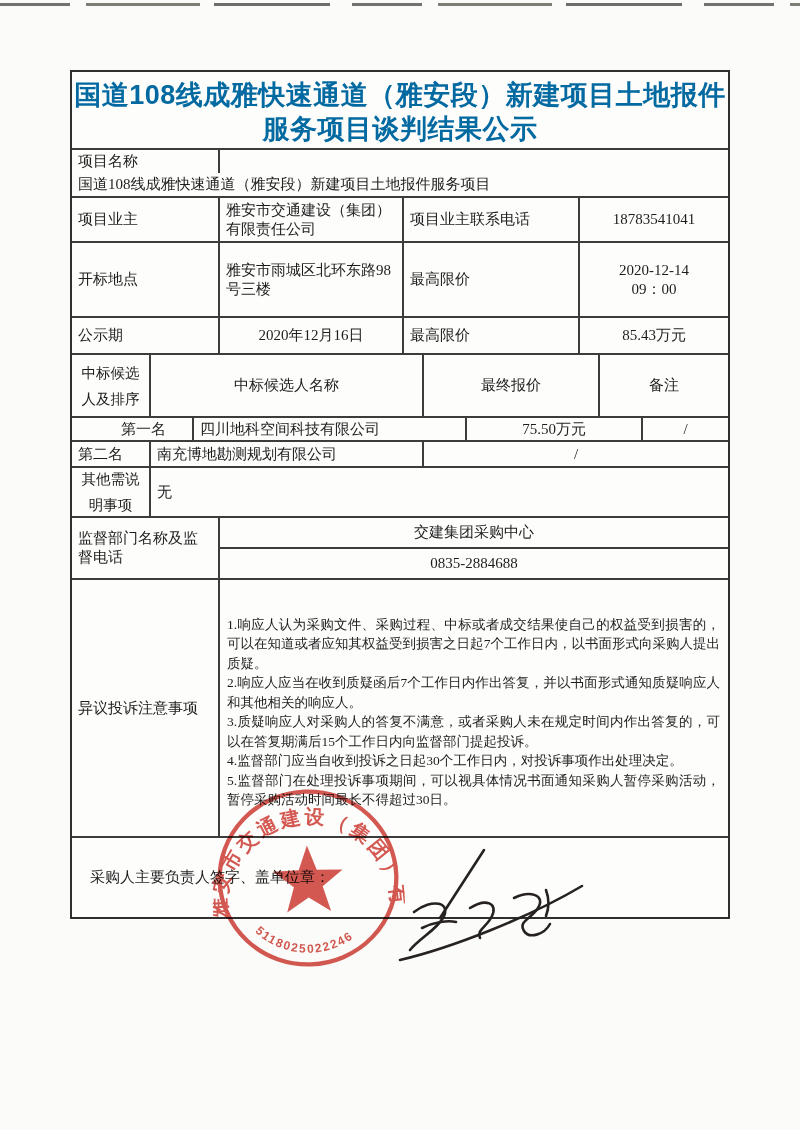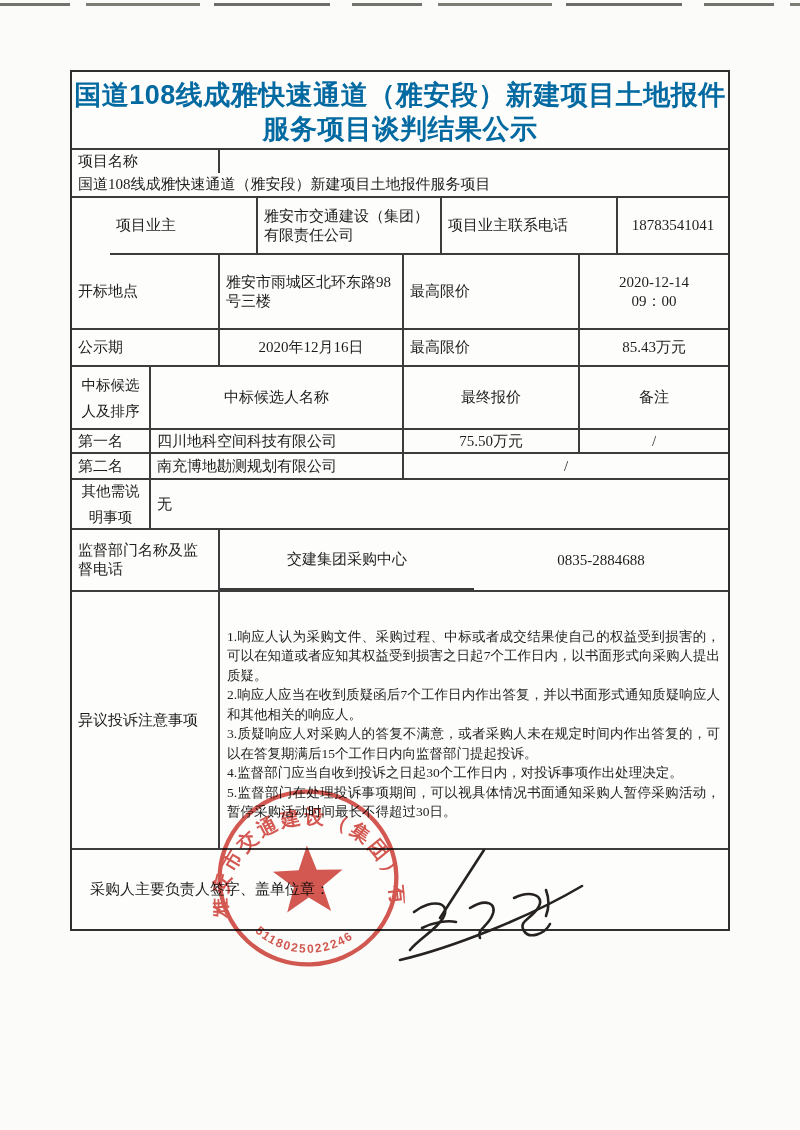--- a/index.html
+++ b/index.html
@@ -19,28 +19,28 @@
   .doc{
     position:absolute; left:70px; top:70px; width:660px;
     border:2px solid #2f2f2f; background:#fdfdfc;
   }
   .row{ display:flex; border-bottom:2px solid #3c3c3c; }
   .row:last-child{ border-bottom:none;margin-left:12px; }
   .c{ border-right:2px solid #3c3c3c; display:flex; align-items:center; padding:2px 6px; font-size:15px; line-height:19px; }
   .c:last-child{ border-right:none; }
   .center{ justify-content:center; text-align:center; }
   .w1{ width:148px; } .w2{ width:184px; } .w3{ width:176px; } .w4{ flex:1; }
-  .wn1{ width:79px; } .wn2{ width:253px; }
+  .wn1{ width:79px; } .wn2{ width:273px; }
   .r-title{ height:78px; display:block; text-align:center; padding-top:6px;
     font-family:"Liberation Sans", sans-serif; font-weight:bold; font-size:27px; line-height:34px; letter-spacing:.5px; color:#0369a1; }
-  .r1{ height:48px;flex-direction:column; } .r2{ height:57px;margin-left:38px; } .r3{ height:75px; } .r4{ height:37px; }
-  .r5{ height:63px; } .r6{ height:24px; } .r7{ height:26px; } .r8{ height:50px; }
+  .r1{ height:48px;flex-direction:column; } .r2{ height:45px; } .r3{ height:75px; } .r4{ height:37px; }
+  .r5{ height:63px; } .r6{ height:24px;padding-left:43px; } .r7{ height:26px; } .r8{ height:50px; }
   .r9{ height:62px; } .r10{ height:258px; } .r11{ height:79px; }
   .r6 .c,.r7 .c{ padding-top:0; padding-bottom:0; }
-  .sup-right{ flex:1; display:flex; flex-direction:row; }
+  .sup-right{ flex:1; display:flex; flex-direction:column; }
   .sup-right > div{ flex:1; display:flex; align-items:center; justify-content:center; font-size:15px; }
   .sup-right > div:first-child{ border-bottom:2px solid #3c3c3c; }
   .obj-body{ flex:1; display:flex; flex-direction:column; justify-content:center; padding:12px 8px 4px 7px; }
   .obj-body p{ font-size:13.5px; line-height:19.5px; text-align:justify; }
   .sign-cell{ width:100%; display:flex; align-items:center; padding-left:6px; font-size:15px; }
   .smallwrap{ font-size:14.5px; line-height:26px; }
   .stamp{ position:absolute; left:212px; top:782px; width:192px; height:192px; opacity:.87; mix-blend-mode:multiply; transform:rotate(-2deg); }
   .signature{ position:absolute; left:396px; top:846px; width:190px; height:118px; }
 </style>
 </head>

